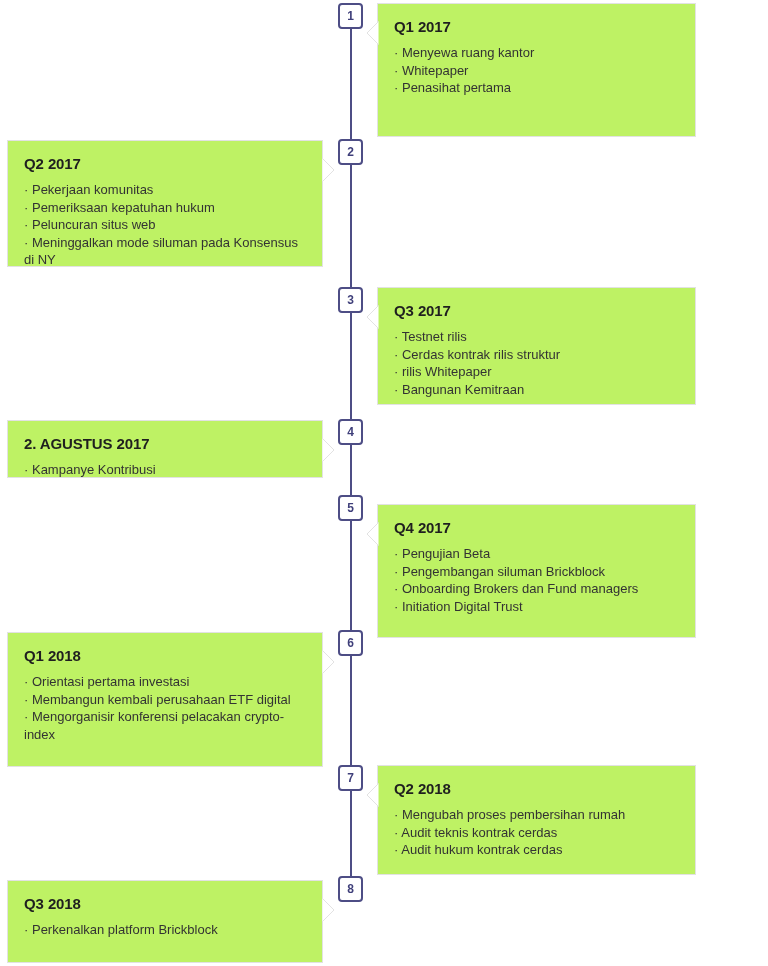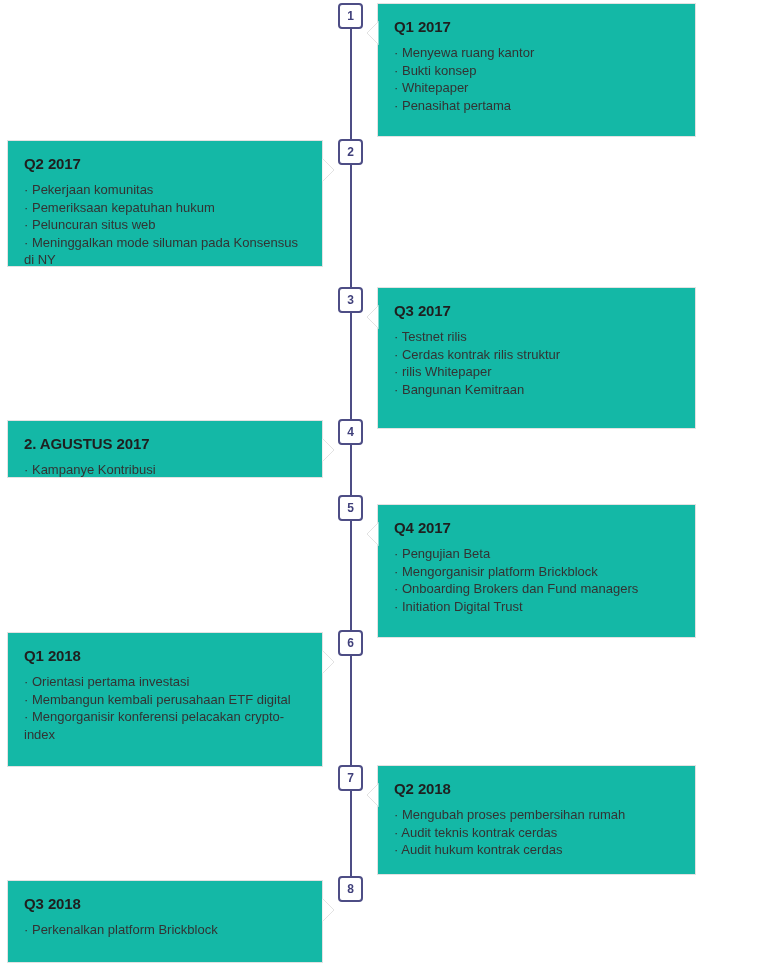--- a/index.html
+++ b/index.html
@@ -46,21 +46,21 @@
     font-weight: bold;
     line-height: 22px;
     text-align: center;
     z-index: 3;
     font-family: "Liberation Sans", sans-serif;
   }
 
   
   .card {
     position: absolute;
-    background: #14b8a6;
+    background: #bef264;
     border: 1px solid #e2e2e2;
     z-index: 2;
   }
   .card-inner {
     padding: 14px 16px 16px 16px;
   }
   .card.right {
     left: 377px;
     width: 319px;
   }
@@ -113,21 +113,20 @@
     <div class="card right" style="top: 3px; height: 134px;">
       <span class="notch">
         <svg width="13" height="24" viewBox="0 0 13 24">
           <path d="M12.5 0.5 L1 12 L12.5 23.5" fill="#ffffff" stroke="#e2e2e2" stroke-width="1"></path>
         </svg>
       </span>
       <div class="card-inner">
         <div class="card-title">Q1 2017</div>
         <ul class="card-list">
           <li><span>·</span> <span>Menyewa ruang kantor</span></li>
-          <li><span>·</span> <span>Bukti konsep</span></li>
           <li><span>·</span> <span>Whitepaper</span></li>
           <li><span>·</span> <span>Penasihat pertama</span></li>
         </ul>
       </div>
     </div>
     <div class="badge" style="top: 139px;">2</div>
     <div class="card left" style="top: 140px; height: 127px;">
       <span class="notch">
         <svg width="13" height="24" viewBox="0 0 13 24">
           <path d="M0.5 0.5 L12 12 L0.5 23.5" fill="#ffffff" stroke="#e2e2e2" stroke-width="1"></path>
@@ -137,21 +136,21 @@
         <div class="card-title">Q2 2017</div>
         <ul class="card-list">
           <li><span>·</span> <span>Pekerjaan komunitas</span></li>
           <li><span>·</span> <span>Pemeriksaan kepatuhan hukum</span></li>
           <li><span>·</span> <span>Peluncuran situs web</span></li>
           <li><span>·</span> <span>Meninggalkan mode siluman pada Konsensus di NY</span></li>
         </ul>
       </div>
     </div>
     <div class="badge" style="top: 287px;">3</div>
-    <div class="card right" style="top: 287px; height: 142px;">
+    <div class="card right" style="top: 287px; height: 118px;">
       <span class="notch">
         <svg width="13" height="24" viewBox="0 0 13 24">
           <path d="M12.5 0.5 L1 12 L12.5 23.5" fill="#ffffff" stroke="#e2e2e2" stroke-width="1"></path>
         </svg>
       </span>
       <div class="card-inner">
         <div class="card-title">Q3 2017</div>
         <ul class="card-list">
           <li><span>·</span> <span>Testnet rilis</span></li>
           <li><span>·</span> <span>Cerdas kontrak rilis struktur</span></li>
@@ -178,21 +177,21 @@
     <div class="card right" style="top: 496px; height: 134px; margin-top: 8px;">
       <span class="notch">
         <svg width="13" height="24" viewBox="0 0 13 24">
           <path d="M12.5 0.5 L1 12 L12.5 23.5" fill="#ffffff" stroke="#e2e2e2" stroke-width="1"></path>
         </svg>
       </span>
       <div class="card-inner">
         <div class="card-title">Q4 2017</div>
         <ul class="card-list">
           <li><span>·</span> <span>Pengujian Beta</span></li>
-          <li><span>·</span> <span>Mengorganisir platform Brickblock</span></li>
+          <li><span>·</span> <span>Pengembangan siluman Brickblock</span></li>
           <li><span>·</span> <span>Onboarding Brokers dan Fund managers</span></li>
           <li><span>·</span> <span>Initiation Digital Trust</span></li>
         </ul>
       </div>
     </div>
     <div class="badge" style="top: 630px;">6</div>
     <div class="card left" style="top: 632px; height: 135px;">
       <span class="notch">
         <svg width="13" height="24" viewBox="0 0 13 24">
           <path d="M0.5 0.5 L12 12 L0.5 23.5" fill="#ffffff" stroke="#e2e2e2" stroke-width="1"></path>

